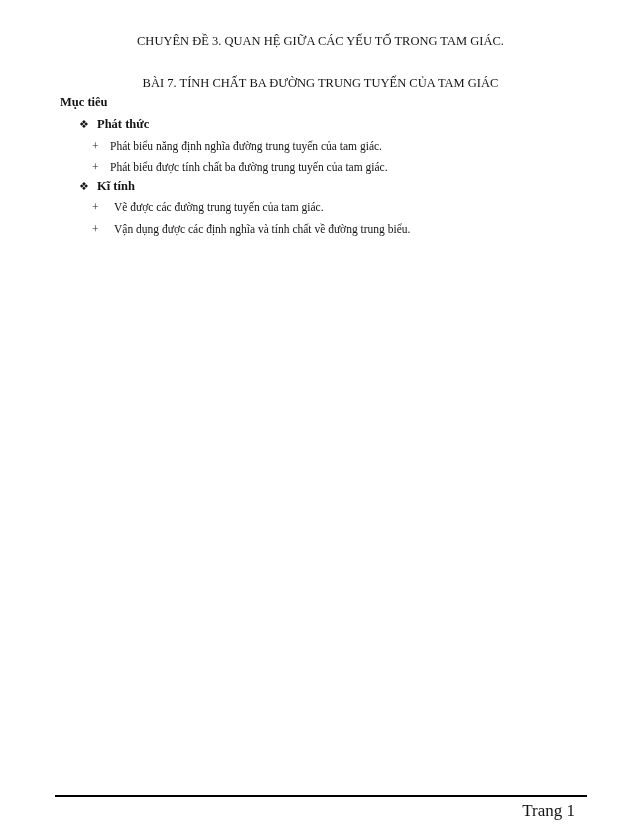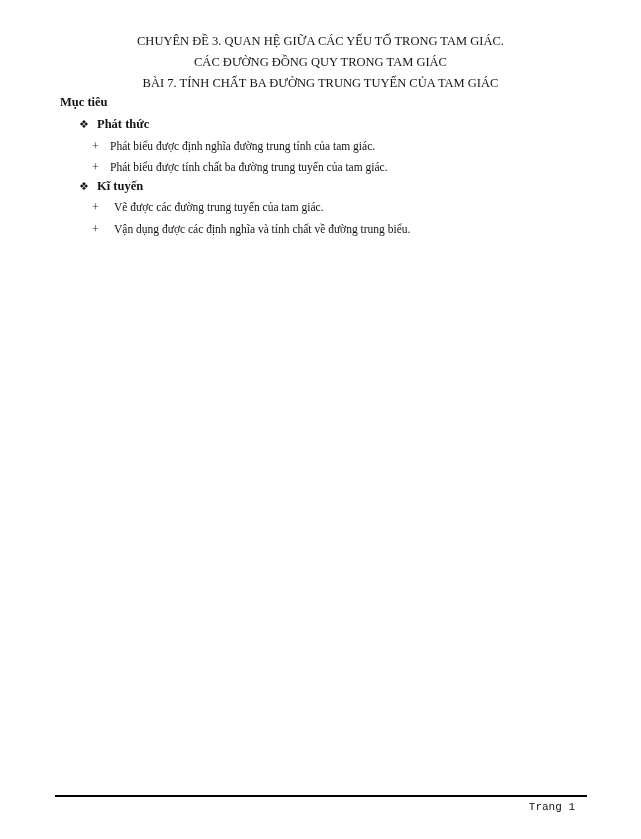--- a/index.html
+++ b/index.html
@@ -80,54 +80,52 @@
     left: 55px;
     top: 795px;
     width: 532px;
     height: 0;
     border-top: 2px solid #000000;
   }
   .footer-text {
     position: absolute;
     right: 66px;
     top: 802px;
-    font-size: 11px;
+    font-size: 17px;
     line-height: 1;
-    font-family: Liberation Mono, monospace;
   }
 </style>
 </head>
 <body>
 
 <div class="page">
 
   <div class="title-line t1">CHUYÊN ĐỀ 3. QUAN HỆ GIỮA CÁC YẾU TỐ TRONG TAM GIÁC.</div>
-  <div class="title-line t2">CÁC ĐƯỜNG ĐỒNG QUY TRONG TAM GIÁC</div>
   <div class="title-line t3">BÀI 7. TÍNH CHẤT BA ĐƯỜNG TRUNG TUYẾN CỦA TAM GIÁC</div>
 
   <div class="section-heading">Mục tiêu</div>
 
   <div class="sub-heading sh1">
     <span class="diamond">❖</span>
     <span class="sub-heading-text">Phát thức</span>
   </div>
 
   <div class="item i1">
     <span class="plus">+</span>
-    <span class="item-text">Phát biểu được định nghĩa đường trung tính của tam giác.</span>
+    <span class="item-text">Phát biểu năng định nghĩa đường trung tuyến của tam giác.</span>
   </div>
 
   <div class="item i2">
     <span class="plus">+</span>
     <span class="item-text">Phát biểu được tính chất ba đường trung tuyến của tam giác.</span>
   </div>
 
   <div class="sub-heading sh2">
     <span class="diamond">❖</span>
-    <span class="sub-heading-text">Kĩ tuyến</span>
+    <span class="sub-heading-text">Kĩ tính</span>
   </div>
 
   <div class="item i3 sec2">
     <span class="plus">+</span>
     <span class="item-text">Vẽ được các đường trung tuyến của tam giác.</span>
   </div>
 
   <div class="item i4 sec2">
     <span class="plus">+</span>
     <span class="item-text">Vận dụng được các định nghĩa và tính chất về đường trung biểu.</span>

